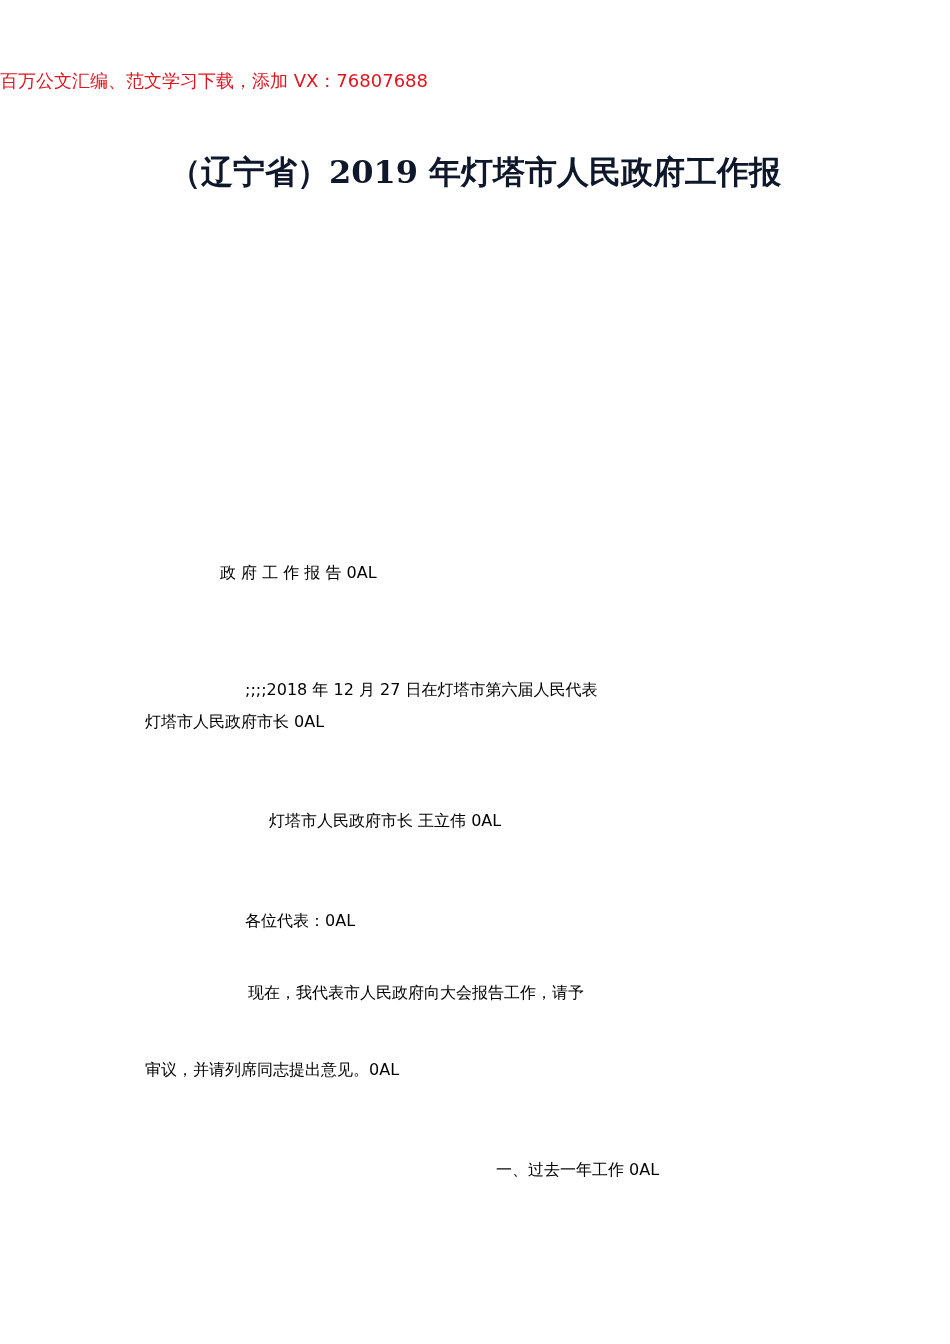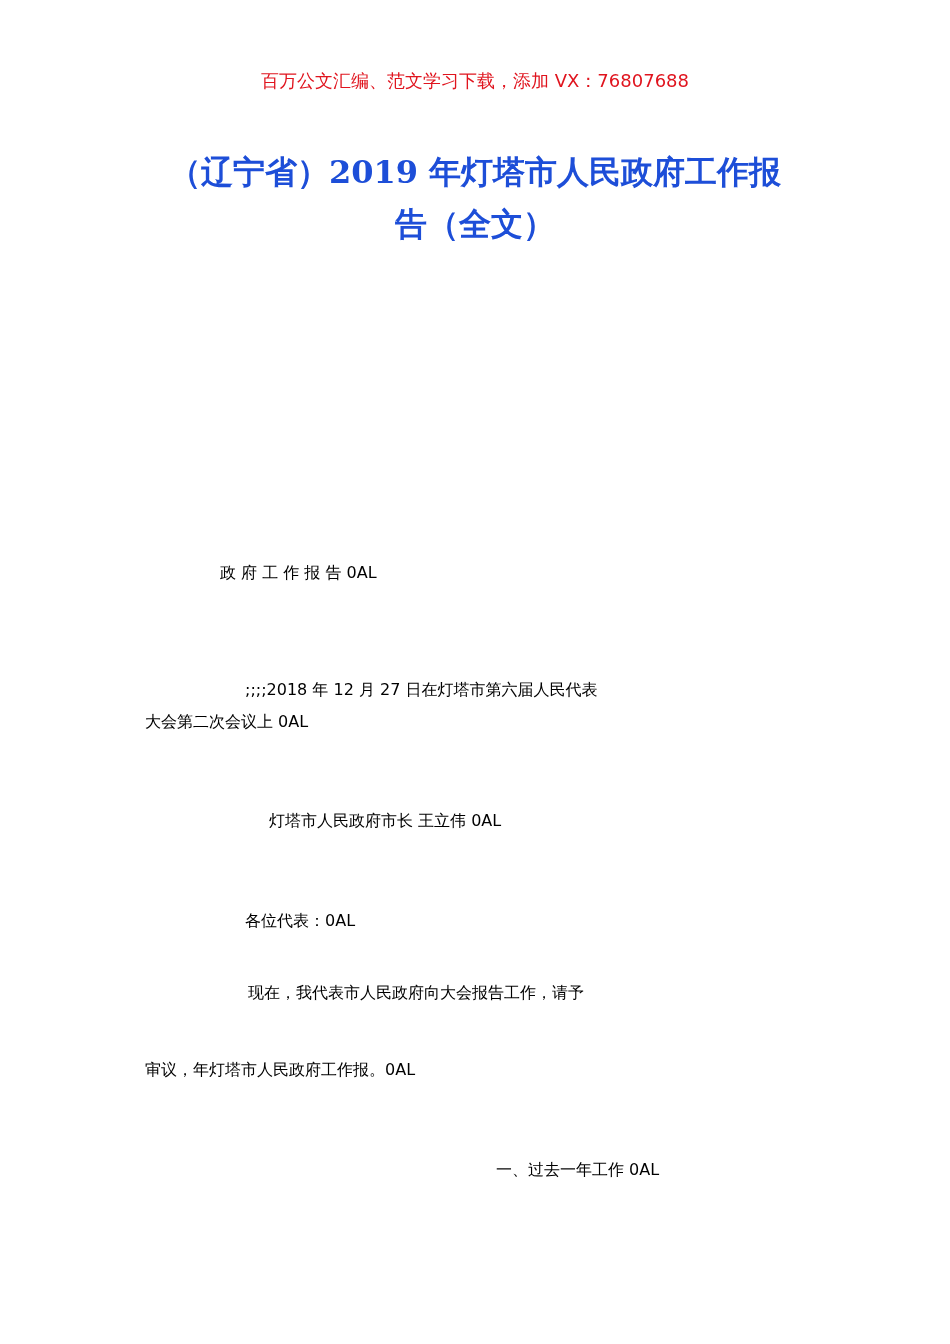--- a/index.html
+++ b/index.html
@@ -13,66 +13,64 @@
       position: relative;
       overflow: hidden;
       font-family: "DejaVu Sans", "Liberation Sans", sans-serif;
       color: #000000;
     }
     .header-note {
       position: absolute;
       top: 68px;
       left: 0;
       width: 950px;
-      text-align: center;
       font-size: 18px;
       line-height: 26px;
       color: #e0141e;
       letter-spacing: 0px;
     }
     .doc-title {
       position: absolute;
       top: 146px;
       left: 140px;
       width: 670px;
       margin: 0;
       text-align: center;
       font-family: "DejaVu Serif", "Liberation Serif", serif;
       font-weight: bold;
       font-size: 32px;
       line-height: 52px;
-      color: #1d4ed8;
+      color: #0f172a;
     }
     .para {
       position: absolute;
       left: 145px;
       width: 665px;
       font-size: 16px;
       line-height: 50px;
       margin: 0;
       color: #000000;
     }
   </style>
 </head>
 <body>
 
 <div class="header-note">百万公文汇编、范文学习下载，添加 VX：76807688</div>
 
 <h1 class="doc-title">
   <span>（辽宁省）2019 年灯塔市人民政府工作报</span><br>
-  <span>告（全文）</span>
 </h1>
 
 <p class="para" style="top:548px; left:220px;">政 府 工 作 报 告 0AL</p>
 
 <p class="para" style="top:665px; left:245px; width:570px;">;;;;2018 年 12 月 27 日在灯塔市第六届人民代表</p>
 
-<p class="para" style="top:697px;">大会第二次会议上 0AL</p>
+<p class="para" style="top:697px;">灯塔市人民政府市长 0AL</p>
 
 <p class="para" style="top:796px; left:245px;margin-left:24px;">灯塔市人民政府市长 王立伟 0AL</p>
 
 <p class="para" style="top:896px; left:245px;">各位代表：0AL</p>
 
 <p class="para" style="top:968px; left:248px; width:570px;">现在，我代表市人民政府向大会报告工作，请予</p>
 
-<p class="para" style="top:1045px;">审议，年灯塔市人民政府工作报。0AL</p>
+<p class="para" style="top:1045px;">审议，并请列席同志提出意见。0AL</p>
 
 <p class="para" style="top:1145px; left:245px;text-align:center;">一、过去一年工作 0AL</p>
 
 </body></html>

